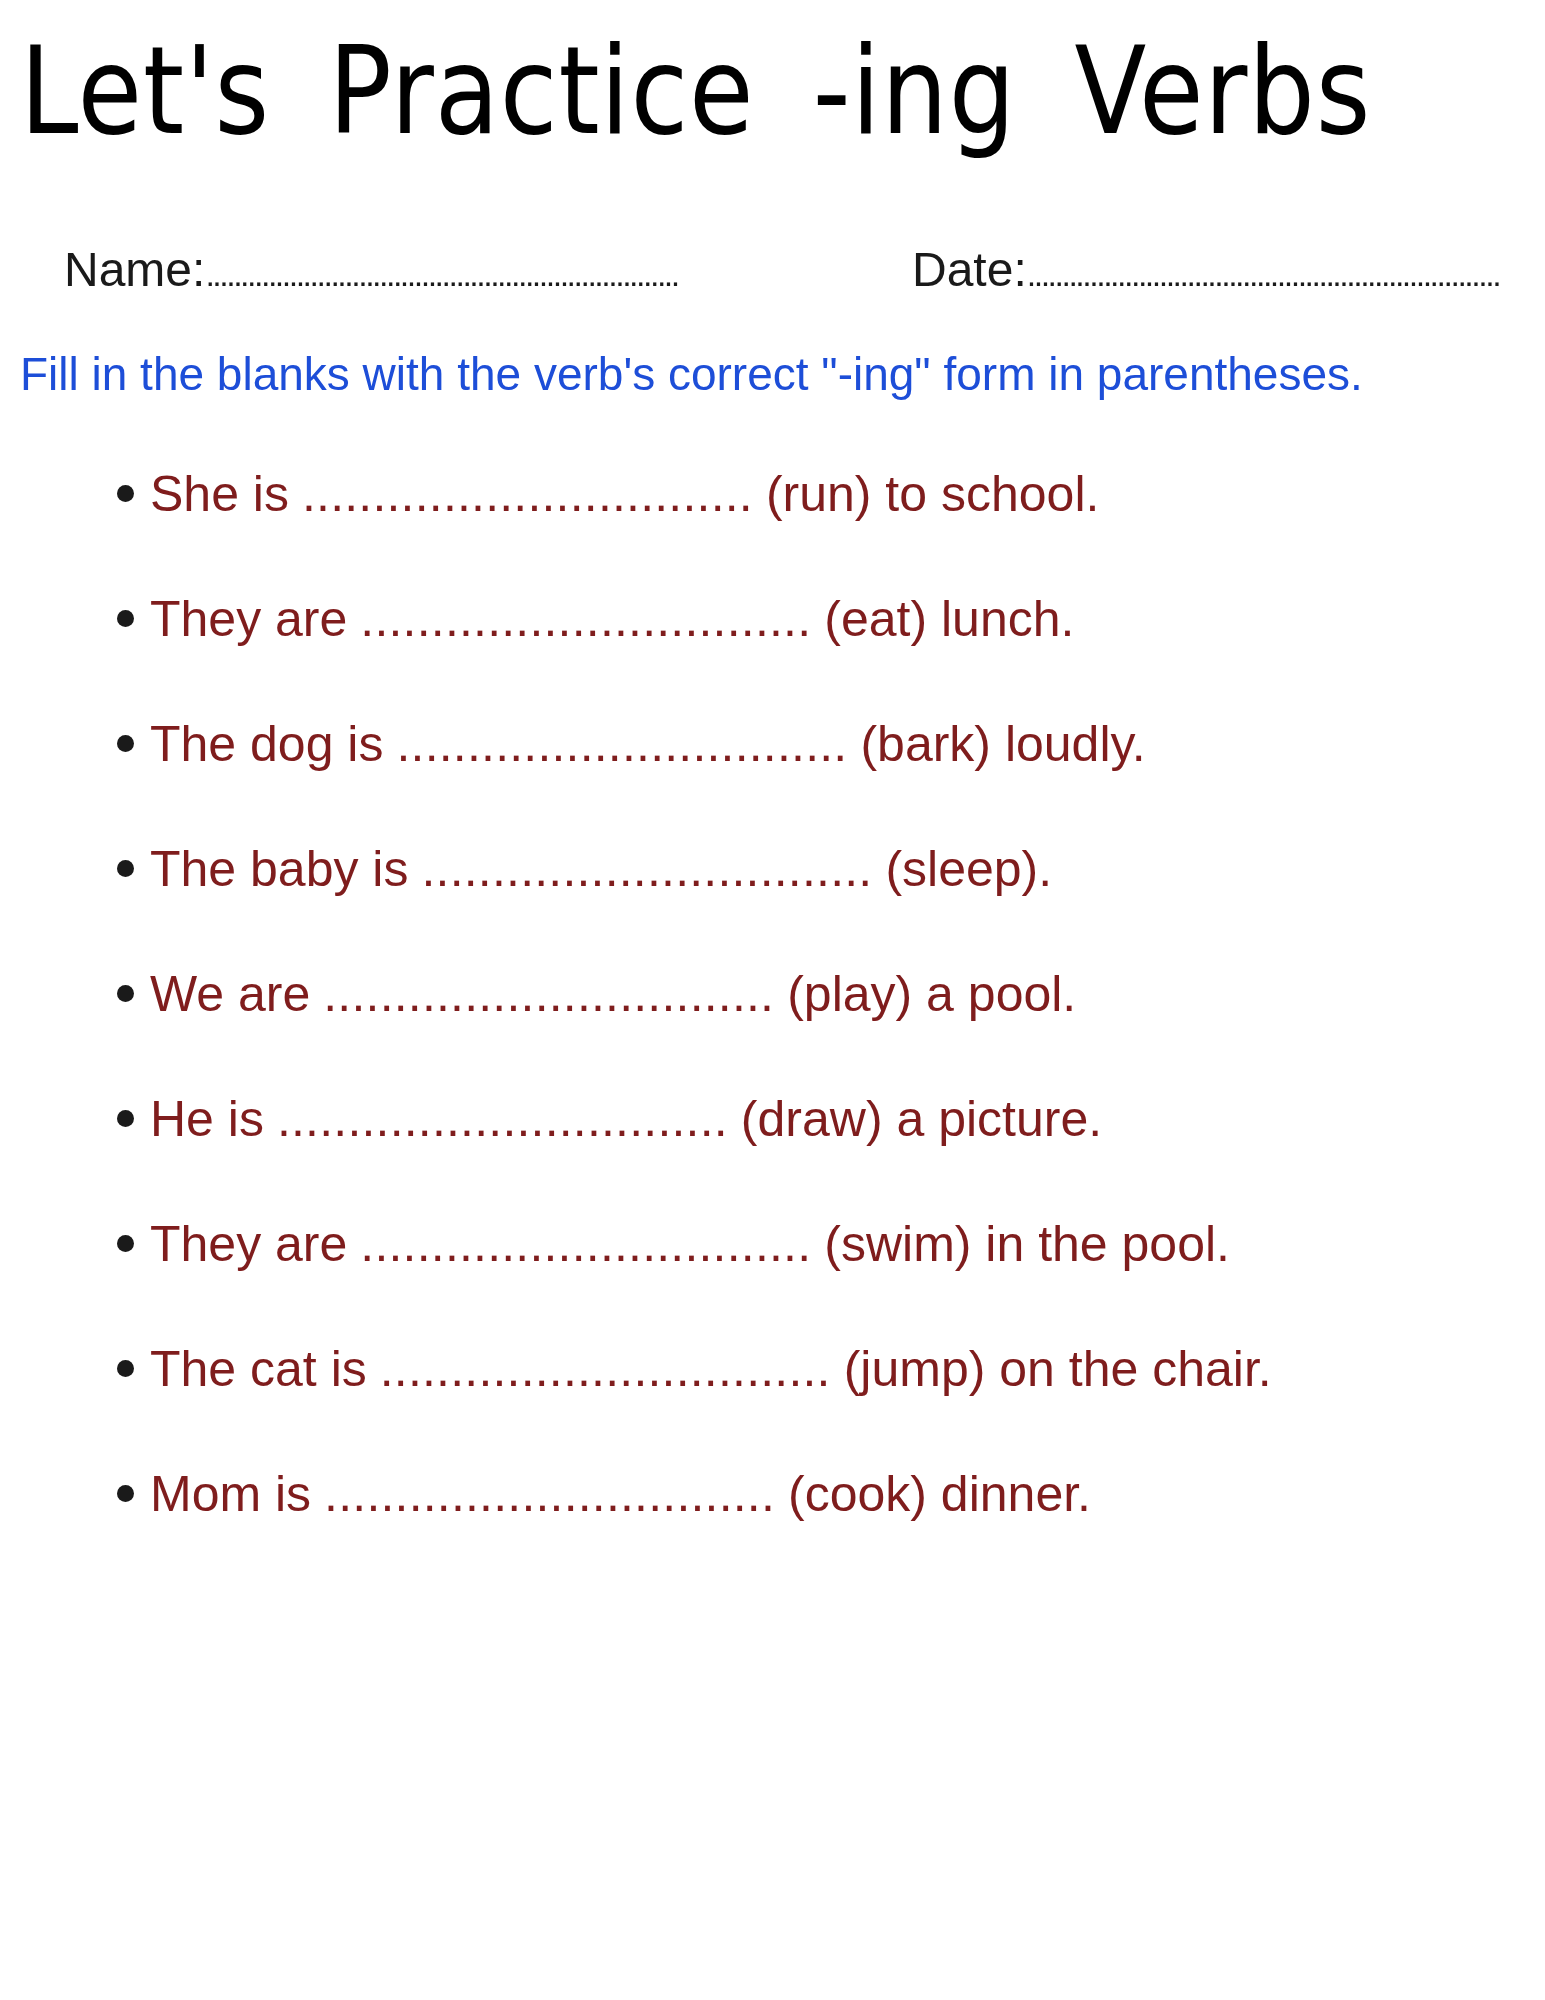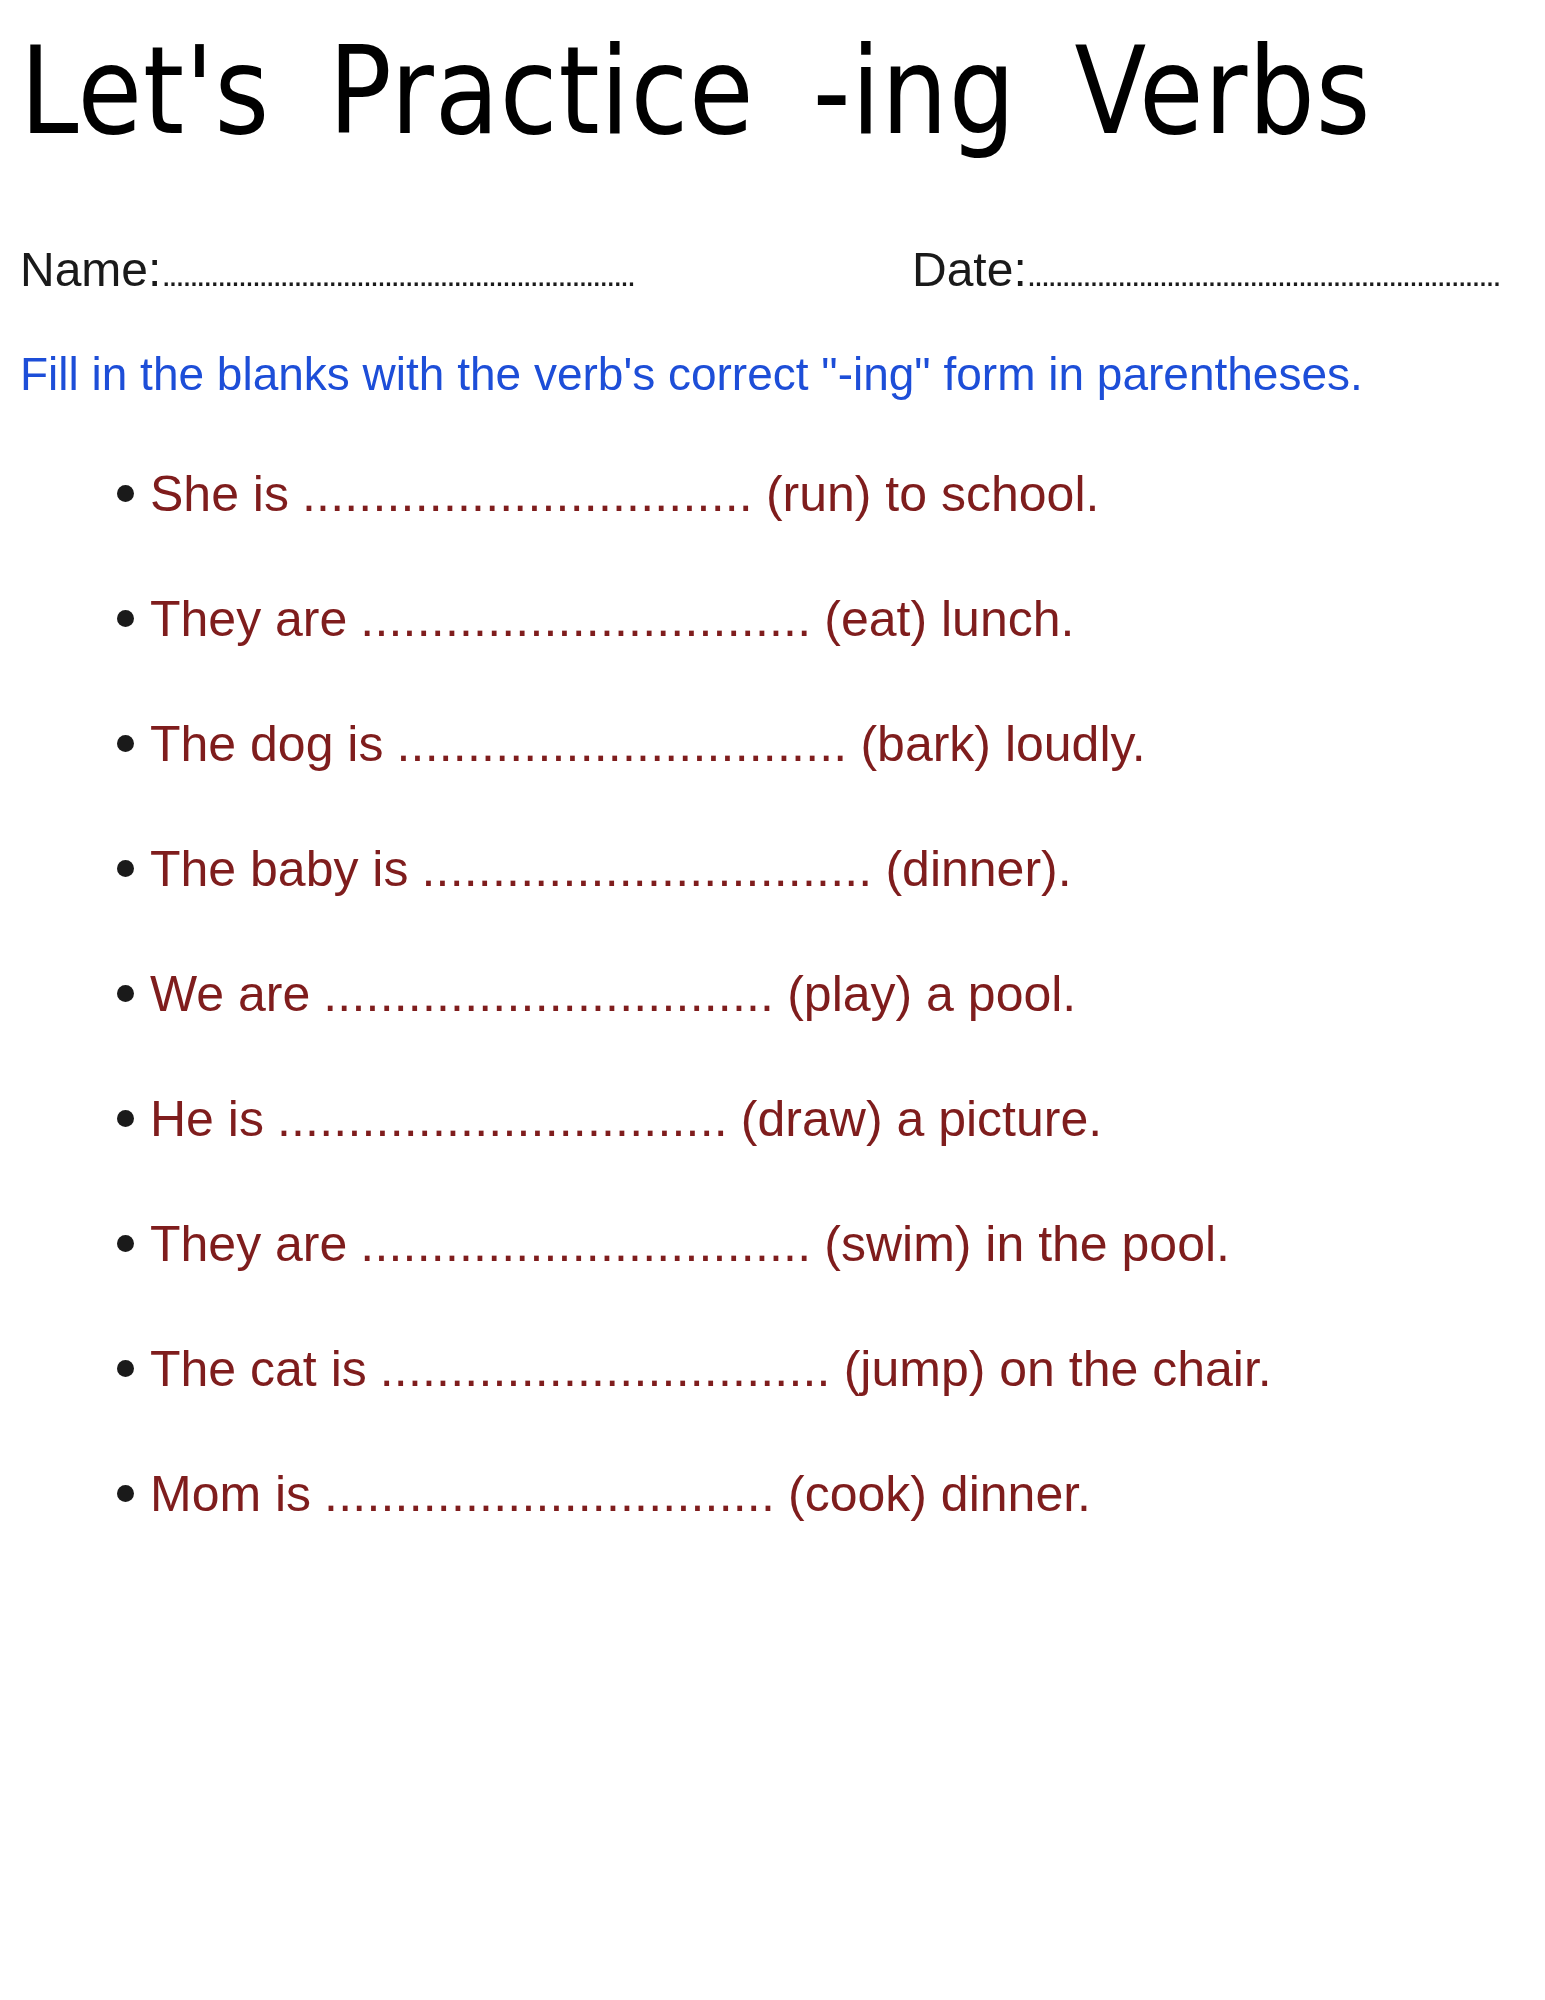--- a/index.html
+++ b/index.html
@@ -35,20 +35,21 @@
     transform: scaleX(0.86);
     transform-origin: left center;
   }
 
   
   .meta-row {
     margin-top: 70px;
     display: flex;
     justify-content: space-between;
     align-items: center;
+    margin-left: 44px;
   }
   .meta-group {
     display: flex;
     align-items: baseline;
     overflow: hidden;
   }
   .meta-group.name { flex: 0 0 645px; }
   .meta-group.date { flex: 0 0 618px; }
   .meta-label {
     font-size: 48px;
@@ -129,21 +130,21 @@
     <li class="item">
       <span class="bullet"></span><span>She is</span><span class="blank-dots">................................</span><span>(run) to school.</span>
     </li>
     <li class="item">
       <span class="bullet"></span><span>They are</span><span class="blank-dots">................................</span><span>(eat) lunch.</span>
     </li>
     <li class="item">
       <span class="bullet"></span><span>The dog is</span><span class="blank-dots">................................</span><span>(bark) loudly.</span>
     </li>
     <li class="item">
-      <span class="bullet"></span><span>The baby is</span><span class="blank-dots">................................</span><span>(dinner).</span>
+      <span class="bullet"></span><span>The baby is</span><span class="blank-dots">................................</span><span>(sleep).</span>
     </li>
     <li class="item">
       <span class="bullet"></span><span>We are</span><span class="blank-dots">................................</span><span>(play) a pool.</span>
     </li>
     <li class="item">
       <span class="bullet"></span><span>He is</span><span class="blank-dots">................................</span><span>(draw) a picture.</span>
     </li>
     <li class="item">
       <span class="bullet"></span><span>They are</span><span class="blank-dots">................................</span><span>(swim) in the pool.</span>
     </li>

